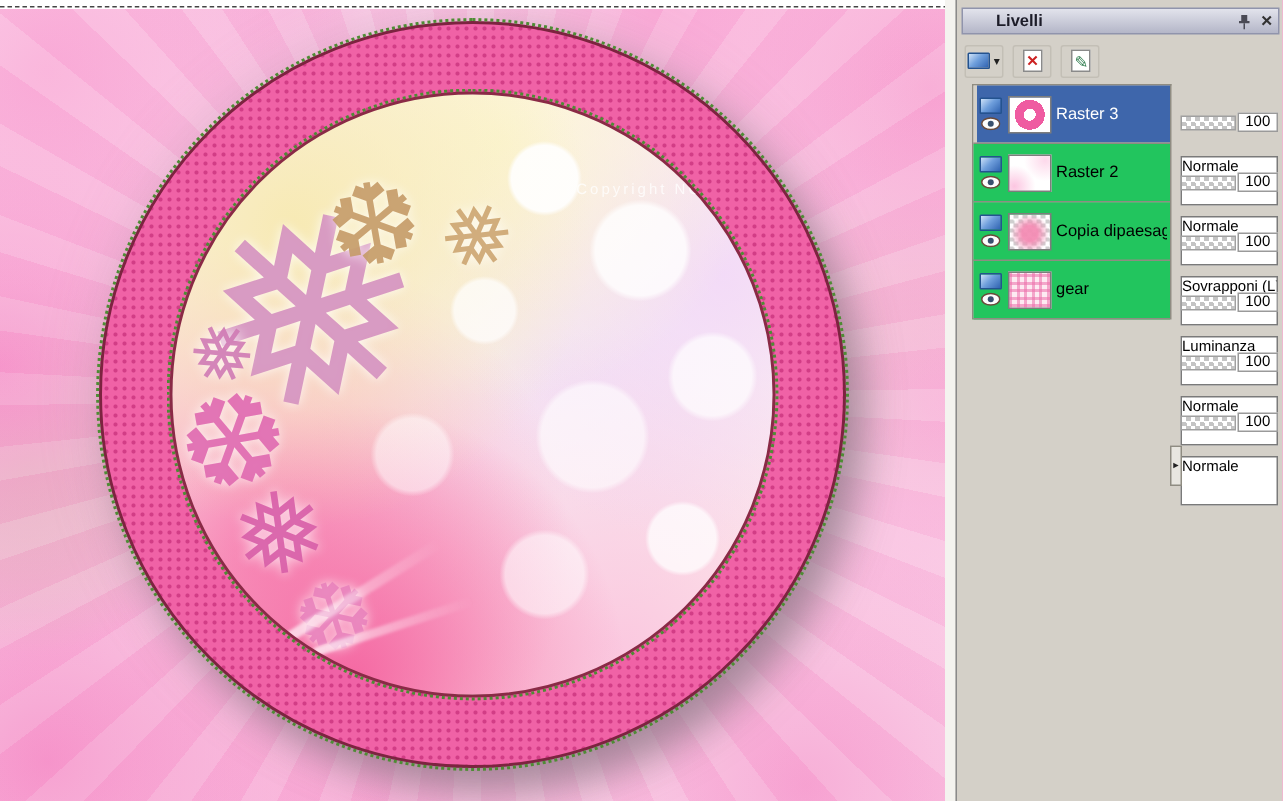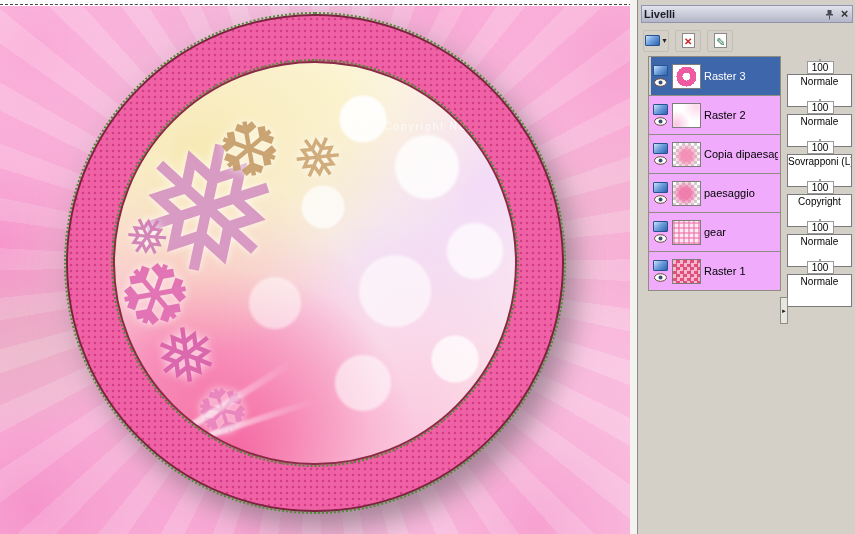--- a/index.html
+++ b/index.html
@@ -82,65 +82,65 @@
   .wm-site { position:absolute; left:128px; top:320px; width:200px; text-align:center;
              font-size:11px; color:#bd86b0; }
 
   
   #app-gap { position:absolute; left:630px; top:0; width:7px; height:534px; background:#f4f3ef; }
   #layers-panel { position:absolute; left:637px; top:0; width:218px; height:534px;
                   background:#d4d0c8; border-left:1px solid #8a8a8a; }
   .panel-header { position:absolute; left:3px; right:2px; top:5px; height:18px;
                   background:linear-gradient(#e2e3ec,#b4b6c8); border:1px solid #9094ac;
                   display:flex; align-items:center; }
-  .panel-title { flex:1; font-size:11px; font-weight:bold; color:#1c1c28; padding-left:2px; }
+  .panel-title { flex:1; font-size:11px; font-weight:bold; color:#1c1c28; padding-left:22px; }
   .hdr-btn { width:15px; height:14px; display:flex; align-items:center; justify-content:center;
              font-size:12px; color:#333; cursor:default; }
   .close-glyph { font-weight:bold; font-size:13px; line-height:12px; }
 
   .panel-toolbar { position:absolute; left:5px; top:29px; height:23px; display:flex; gap:6px; align-items:center; }
   .tb-btn { min-width:26px; height:22px; display:flex; align-items:center; justify-content:center; gap:2px;
             background:#d4d0c8; border:1px solid #c3bfb6; border-radius:2px; position:relative; }
   .badge { width:15px; height:11px; border-radius:1px; border:1px solid #24538f;
            background:linear-gradient(135deg,#cfe2f8 0%,#6f9fdc 45%,#2f62b0 100%); }
   .dd-arrow { font-size:8px; color:#222; }
   .mini-page { width:13px; height:15px; background:#fff; border:1px solid #8a8a8a; position:relative; }
   .del-x { position:absolute; right:1px; bottom:0px; font-size:10px; font-weight:bold; color:#cc2222; line-height:10px; }
   .edit-glyph { position:absolute; right:0px; bottom:-1px; font-size:11px; color:#2a7a4a; line-height:11px; }
 
   .layers-list { position:absolute; left:10px; top:56px; width:133px;
                  border:1px solid #8f8c82; border-bottom:none; background:#d4d0c8; }
   .layer-row { position:relative; height:39px; border-bottom:1px solid #8f8c82;
-               display:flex; align-items:center; gap:3px; padding-left:3px; background:#f0abfc; }
+               display:flex; align-items:center; gap:3px; padding-left:3px; background:#22c55e; }
   .layer-row.selected { background:linear-gradient(to right, #d4d0c8 0 2px, #3e66ab 2px); }
   .layer-row.selected .layer-label { color:#ffffff; }
   .icon-stack { width:17px; display:flex; flex-direction:column; align-items:center; gap:2px; }
   .layer-label { font-size:11px; color:#000; white-space:nowrap; overflow:hidden; max-width:74px; }
   .thumb { width:29px; height:25px; border:1px solid #7d7d7d; background:#fff; flex:none; }
   .t1 { background:radial-gradient(circle at 50% 50%, #fff 0 4px, #ef5ba1 4px 10px, #fff 10px); }
   .t2 { background:radial-gradient(circle at 12% 88%, rgba(250,150,200,0.55), rgba(250,150,200,0) 45%),
                    radial-gradient(circle at 88% 12%, rgba(250,170,210,0.45), rgba(250,170,210,0) 45%), #fff; }
   .t3 { background:radial-gradient(circle at 50% 55%, rgba(244,140,180,0.95) 0 28%, rgba(244,140,180,0) 70%),
                    repeating-conic-gradient(#cfcfcf 0% 25%, #ffffff 0% 50%) 0 0/6px 6px; }
   .t4 { background:radial-gradient(circle at 45% 50%, rgba(240,120,170,0.95) 0 30%, rgba(240,120,170,0) 72%),
                    repeating-conic-gradient(#cfcfcf 0% 25%, #ffffff 0% 50%) 0 0/6px 6px; }
   .t5 { background:repeating-linear-gradient(0deg, rgba(236,110,170,0.55) 0 2px, rgba(255,255,255,0) 2px 5px),
                    repeating-linear-gradient(90deg, rgba(236,110,170,0.55) 0 2px, rgba(255,255,255,0) 2px 5px), #fdeaf2; }
   .t6 { background:repeating-conic-gradient(#e0507e 0% 25%, #f7b7cc 0% 50%) 0 0/7px 7px; }
 
   .props-col { position:absolute; left:148px; top:56px; width:67px; }
   .prop-cell { height:40px; padding-top:3px; }
-  .opacity-line { display:flex; align-items:center; height:13px; margin:0 1px;flex-direction:column; }
+  .opacity-line { display:flex; align-items:center; height:13px; margin:16px 1px; }
   .opacity-checker { flex:1; height:10px;
                      background:repeating-conic-gradient(#c4c4c4 0% 25%, #ffffff 0% 50%) 0 0/6px 6px;
                      border:1px solid #a0a0a0; }
   .opacity-value { width:27px; height:13px; background:#fff; border:1px solid #9a9a9a;
                    font-size:10px; text-align:center; line-height:12px; color:#000; margin-left:1px; }
   .blend-box { margin:2px 1px 0 1px; height:33px; background:#fff; border:1px solid #7a7a7a;
-               font-size:10px; text-align:center; line-height:14px; color:#000;
+               font-size:10px; line-height:14px; color:#000;
                white-space:nowrap; overflow:hidden; }
 
   .splitter-tab { position:absolute; left:142px; top:297px; width:8px; height:27px;
                   background:#e8e6e0; border:1px solid #8f8c82; display:flex; align-items:center; justify-content:center;
                   font-size:6px; color:#222; }
 
   .eye-svg { display:block; }
 </style>
 </head>
 <body>
@@ -231,55 +231,33 @@
         <span class="badge"></span>
         <svg class="eye-svg" width="13" height="9" viewBox="0 0 13 9">
           <ellipse cx="6.5" cy="4.5" rx="6" ry="3.8" fill="#fdfdfd" stroke="#6b4a3a"></ellipse>
           <circle cx="6.5" cy="4.5" r="2" fill="#38506e"></circle>
         </svg>
       </div>
       <div class="thumb t3"></div>
       <span class="layer-label">Copia dipaesaggio</span>
     </div>
 
+
     <div class="layer-row">
       <div class="icon-stack">
         <span class="badge"></span>
         <svg class="eye-svg" width="13" height="9" viewBox="0 0 13 9">
           <ellipse cx="6.5" cy="4.5" rx="6" ry="3.8" fill="#fdfdfd" stroke="#6b4a3a"></ellipse>
           <circle cx="6.5" cy="4.5" r="2" fill="#38506e"></circle>
         </svg>
       </div>
-      <div class="thumb t4"></div>
-      <span class="layer-label">paesaggio</span>
-    </div>
-
-    <div class="layer-row">
-      <div class="icon-stack">
-        <span class="badge"></span>
-        <svg class="eye-svg" width="13" height="9" viewBox="0 0 13 9">
-          <ellipse cx="6.5" cy="4.5" rx="6" ry="3.8" fill="#fdfdfd" stroke="#6b4a3a"></ellipse>
-          <circle cx="6.5" cy="4.5" r="2" fill="#38506e"></circle>
-        </svg>
-      </div>
       <div class="thumb t5"></div>
       <span class="layer-label">gear</span>
     </div>
 
-    <div class="layer-row">
-      <div class="icon-stack">
-        <span class="badge"></span>
-        <svg class="eye-svg" width="13" height="9" viewBox="0 0 13 9">
-          <ellipse cx="6.5" cy="4.5" rx="6" ry="3.8" fill="#fdfdfd" stroke="#6b4a3a"></ellipse>
-          <circle cx="6.5" cy="4.5" r="2" fill="#38506e"></circle>
-        </svg>
-      </div>
-      <div class="thumb t6"></div>
-      <span class="layer-label">Raster 1</span>
-    </div>
 
   </div>
 
   <div class="props-col">
 
     <div class="prop-cell">
       <div class="opacity-line">
         <div class="opacity-checker"></div>
         <div class="opacity-value">100</div>
       </div>
@@ -300,21 +278,21 @@
         <div class="opacity-value">100</div>
       </div>
       <div class="blend-box">Sovrapponi (L)</div>
     </div>
 
     <div class="prop-cell">
       <div class="opacity-line">
         <div class="opacity-checker"></div>
         <div class="opacity-value">100</div>
       </div>
-      <div class="blend-box">Copyright</div>
+      <div class="blend-box">Luminanza</div>
     </div>
 
     <div class="prop-cell">
       <div class="opacity-line">
         <div class="opacity-checker"></div>
         <div class="opacity-value">100</div>
       </div>
       <div class="blend-box">Normale</div>
     </div>
 

